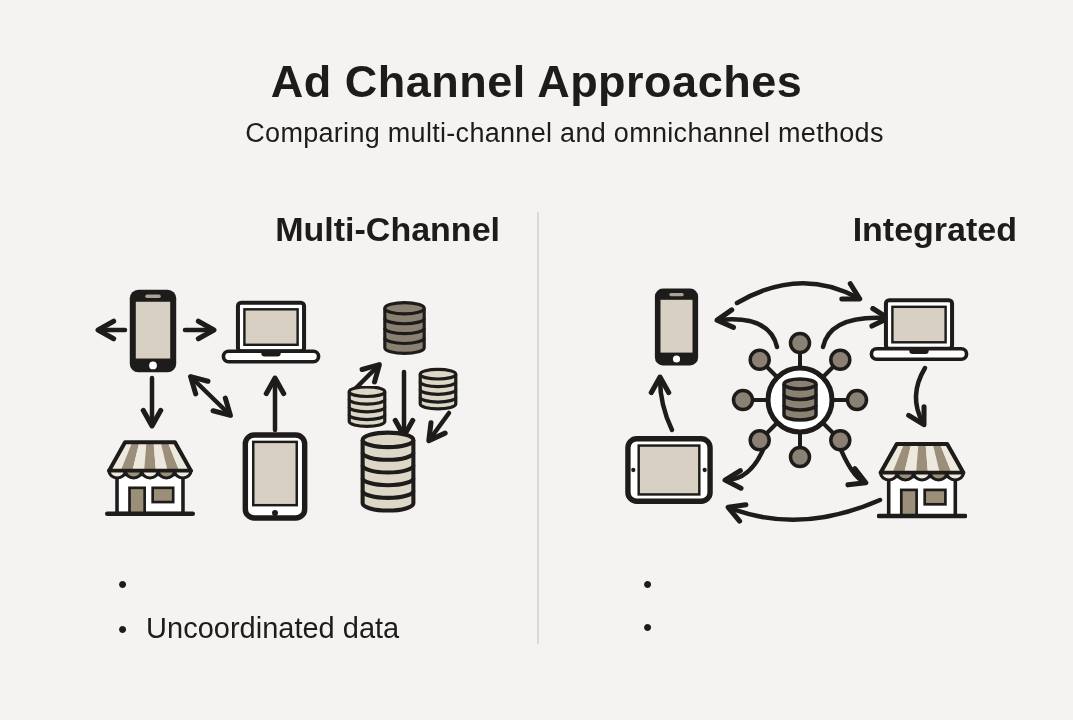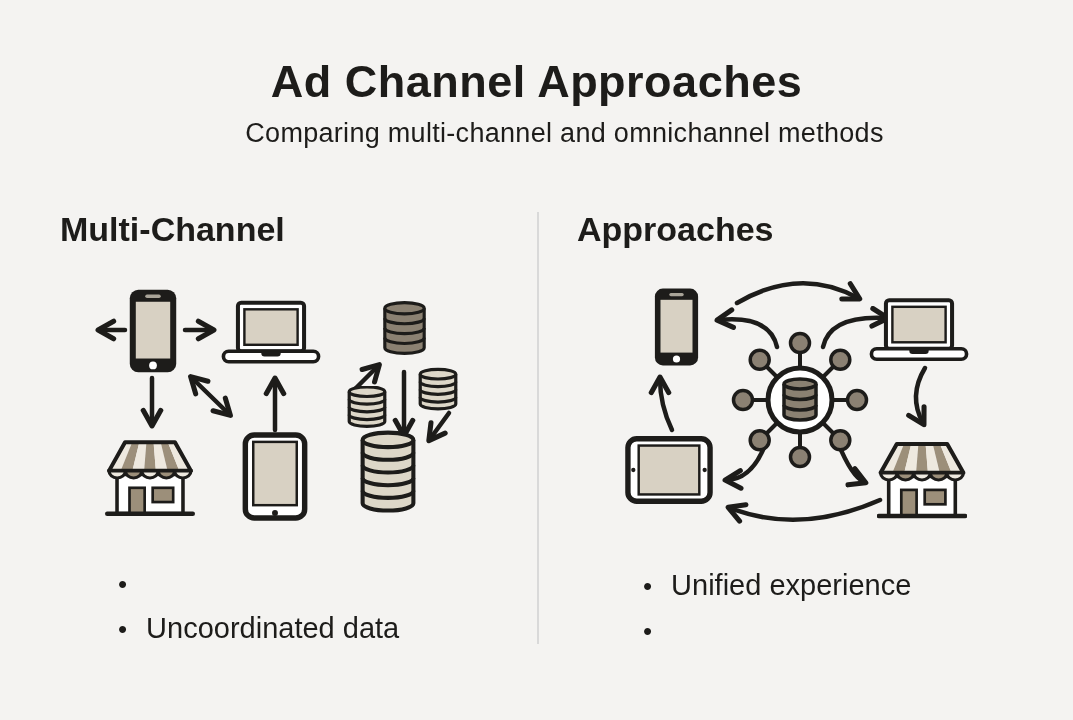--- a/index.html
+++ b/index.html
@@ -8,21 +8,21 @@
     --awning-cream:#eee9df; --hub-node:#8b8173; --divider:#d9d9d9;
   }
   *{margin:0;padding:0;box-sizing:border-box;}
   html,body{width:1073px;height:720px;}
   body{background:var(--background);font-family:"Liberation Sans",sans-serif;color:var(--ink);overflow:hidden;}
   .canvas{position:relative;width:1073px;height:628px;}
   .title{position:absolute;top:56px;left:0;width:1073px;text-align:center;
          font-size:45px;font-weight:700;letter-spacing:.5px;}
   .subtitle{position:absolute;top:118px;left:0;width:1073px;text-align:center;
          font-size:27px;font-weight:400;letter-spacing:.3px;margin-left:28px;}
-  .col-heading{position:absolute;top:210px;width:440px;text-align:left;
+  .col-heading{position:absolute;top:210px;width:440px;text-align:right;
          font-size:34px;font-weight:700;}
   .heading-left{left:60px;}
   .heading-right{left:577px;}
   .divider{position:absolute;left:537px;top:212px;width:2px;height:432px;background:var(--divider);}
   .diagram{position:absolute;}
   .diagram-left{left:88px;top:266px;width:385px;height:272px;}
   .diagram-right{left:605px;top:263px;width:410px;height:278px;}
   .bullets{position:absolute;top:570px;list-style:none;font-size:29px;font-weight:400;}
   .bullets-left{left:118px;}
   .bullets-right{left:643px;}
@@ -38,21 +38,21 @@
 </style>
 </head>
 <body>
 
 <div class="canvas">
 
   <div class="title">Ad Channel Approaches</div>
   <div class="subtitle">Comparing multi-channel and omnichannel methods</div>
 
   <div class="col-heading heading-left">Multi-Channel</div>
-  <div class="col-heading heading-right">Approaches</div>
+  <div class="col-heading heading-right">Integrated</div>
 
   <div class="divider"></div>
 
   <svg width="0" height="0" style="position:absolute" aria-hidden="true">
     <defs>
       <marker id="ah" viewBox="0 0 12 12" refX="9" refY="6" markerWidth="5.2" markerHeight="5.2" orient="auto-start-reverse">
         <path d="M2,1.5 L10,6 L2,10.5" fill="none" class="s-ink" stroke-width="2.6" stroke-linecap="round" stroke-linejoin="round"></path>
       </marker>
 
       <symbol id="sym-phone" viewBox="0 0 60 100">
@@ -202,20 +202,19 @@
     </li>
     <li>
       <span class="dot">•</span>
       <span>Uncoordinated data</span>
     </li>
   </ul>
 
   <ul class="bullets bullets-right">
     <li>
       <span class="dot">•</span>
-      <span>Unified experience</span>
     </li>
     <li>
       <span class="dot">•</span>
     </li>
   </ul>
 
 </div>
 
 </body></html>

